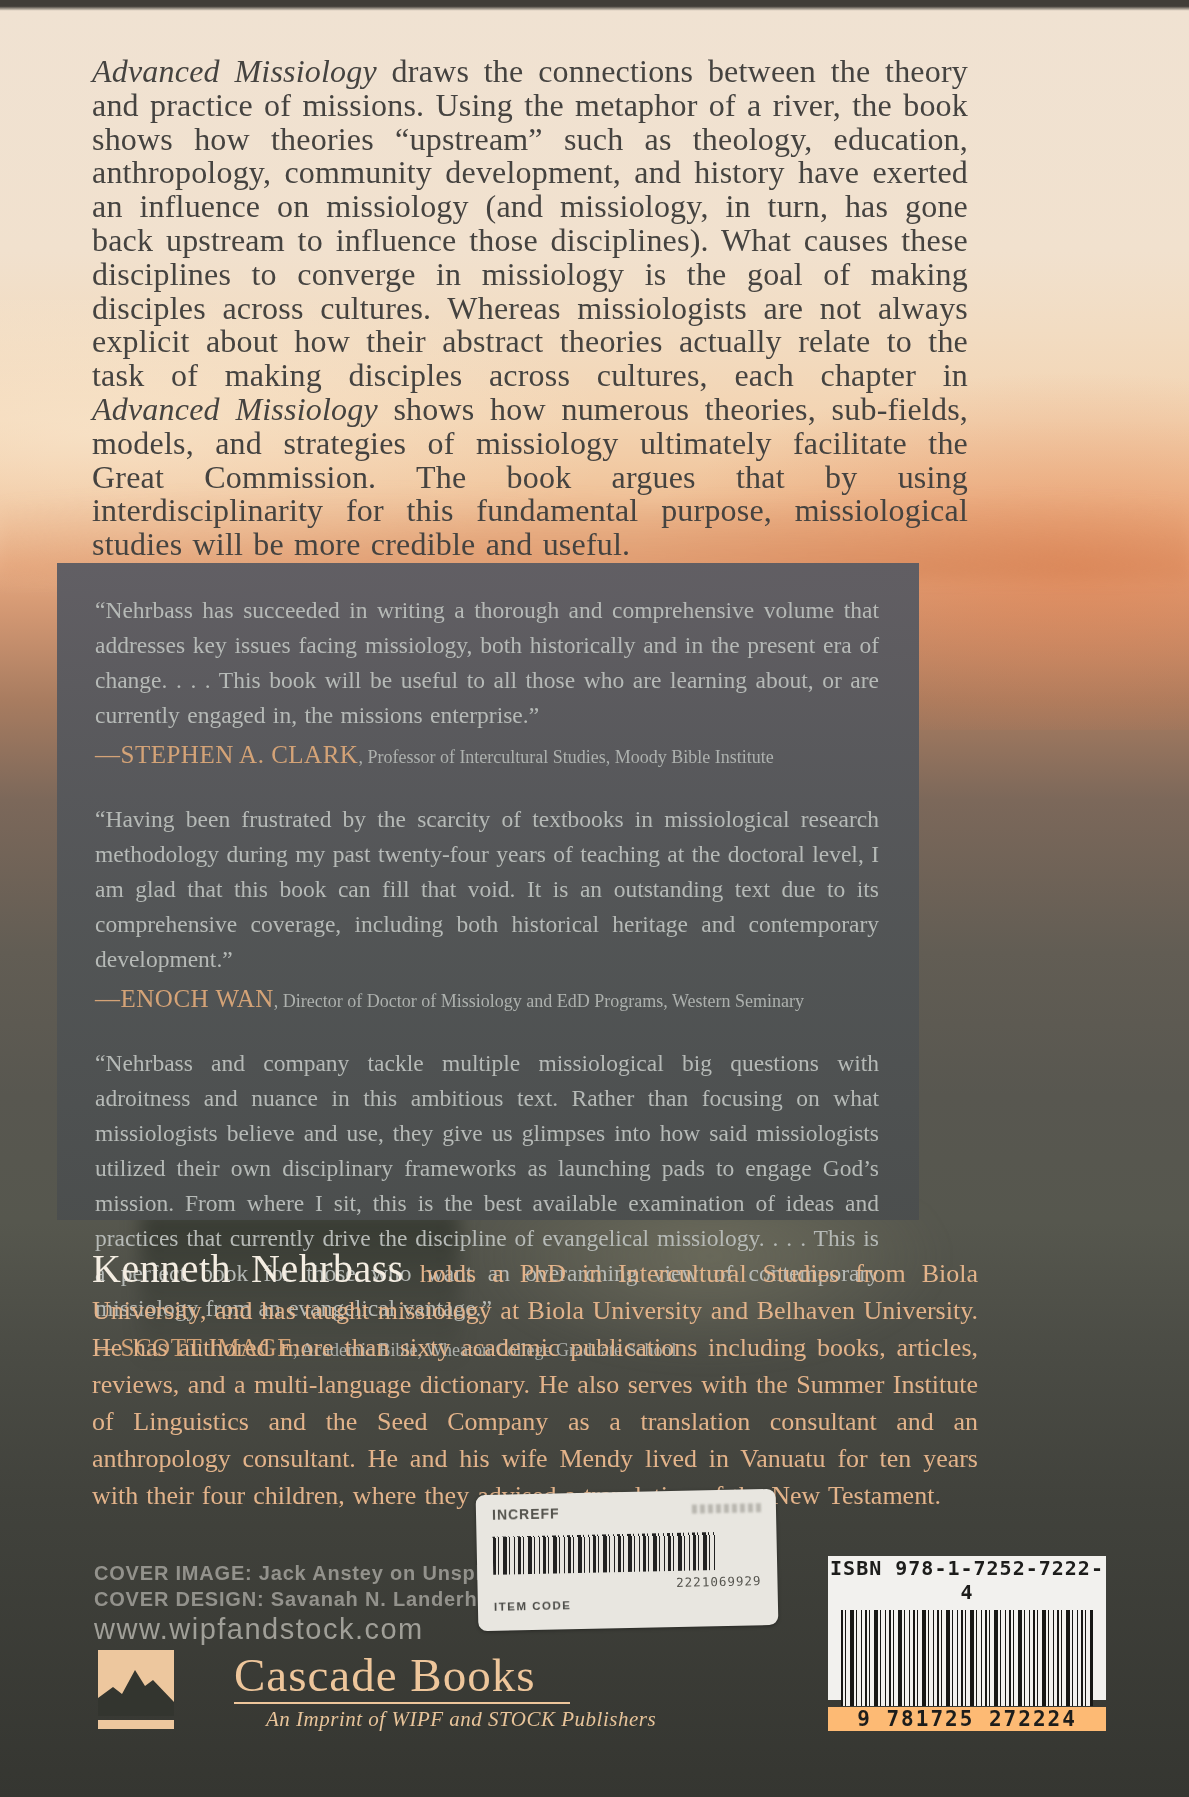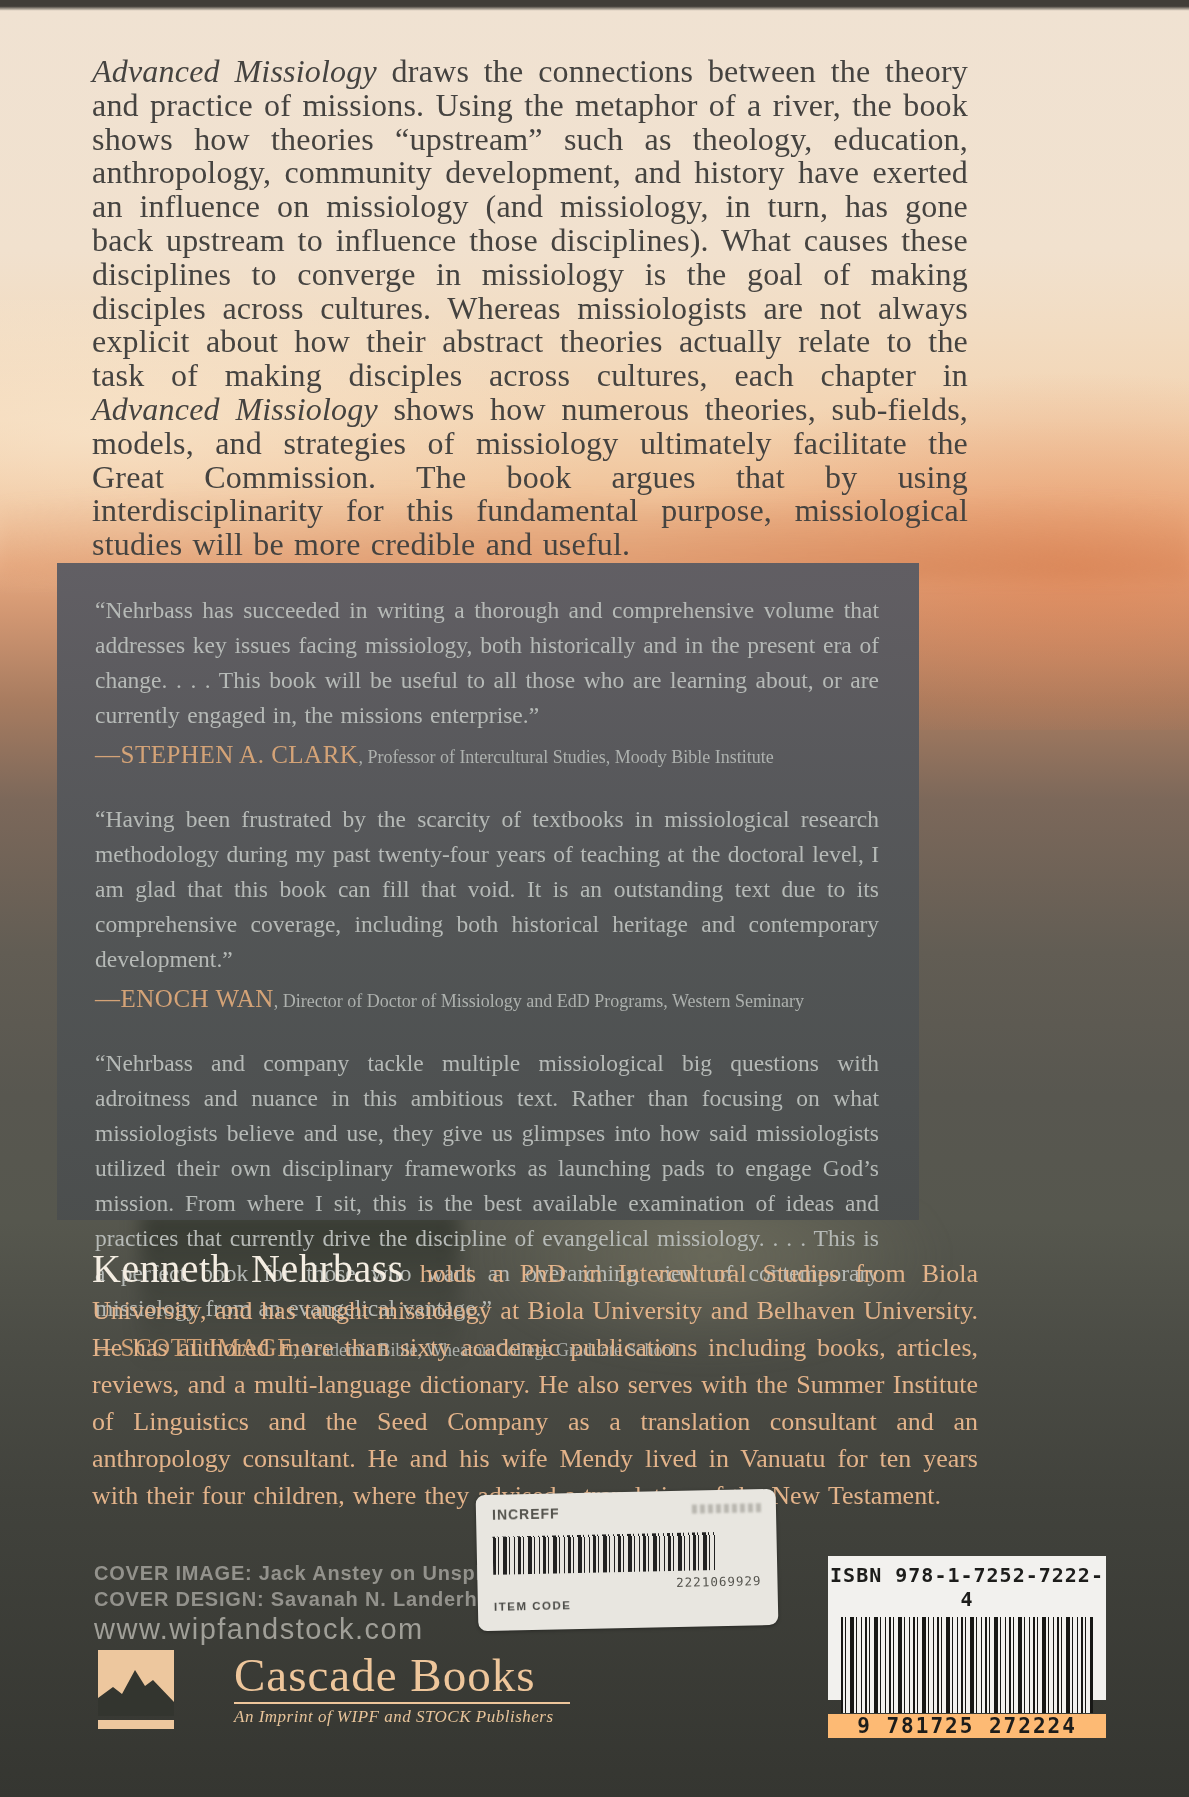--- a/index.html
+++ b/index.html
@@ -71,21 +71,21 @@
     font-size:20px;font-weight:bold;color:#93928c;letter-spacing:.8px;line-height:26px;}
   .website{font-size:29px;font-weight:normal;color:#a09f98;letter-spacing:1.5px;margin-top:4px;}
 
   
   .publisher{position:absolute;left:98px;top:1650px;display:flex;align-items:flex-start;gap:46px;}
   .logo-mark{width:76px;margin-right:14px;}
   .logo-square{width:76px;height:66px;background:#edc79e;display:block;}
   .logo-base{width:76px;height:9px;background:#edc79e;margin-top:4px;}
   .logo-name{font-size:47px;color:#eec69b;line-height:50px;letter-spacing:1px;}
   .logo-rule{width:336px;height:2px;background:#eec69b;margin:2px 0 3px 0;}
-  .logo-imprint{font-size:17px;font-style:italic;color:#e8c49a;letter-spacing:.5px;}
+  .logo-imprint{font-size:21px;font-style:italic;color:#e8c49a;letter-spacing:.5px;margin-left:32px;}
 
   
   .sticker{position:absolute;left:477px;top:1492px;width:300px;height:136px;
     background:#e8e6e0;border-radius:9px;transform:rotate(-1.2deg);
     box-shadow:0 1px 4px rgba(0,0,0,.35);
     font-family:"Liberation Sans","DejaVu Sans",sans-serif;}
   .sticker-vendor{position:absolute;left:16px;top:12px;font-size:14px;font-weight:bold;
     color:#54534d;letter-spacing:1px;filter:blur(.4px);}
   .sticker-faint{position:absolute;right:14px;top:14px;width:70px;height:9px;
     background:repeating-linear-gradient(90deg,#b9b7b0 0 5px,#e8e6e0 5px 8px);filter:blur(1px);}
@@ -94,21 +94,21 @@
       #222 0 3px, #e8e6e0 3px 5px, #222 5px 6px, #e8e6e0 6px 10px,
       #222 10px 14px, #e8e6e0 14px 16px, #222 16px 17px, #e8e6e0 17px 21px,
       #222 21px 22px, #e8e6e0 22px 25px);}
   .sticker-number{position:absolute;right:16px;top:84px;
     font-family:"DejaVu Sans Mono",monospace;font-size:12.5px;color:#55544e;letter-spacing:1px;}
   .sticker-itemcode{position:absolute;left:16px;top:106px;font-size:11.5px;font-weight:bold;
     color:#4a4a46;letter-spacing:1.5px;filter:blur(.3px);}
 
   
   .isbn{position:absolute;left:828px;top:1556px;width:278px;height:144px;
-    background:#f2f1ee;box-sizing:border-box;padding-top:7px;text-align:center;}
+    background:#f2f1ee;box-sizing:border-box;text-align:center;}
   .isbn-label{font-family:"DejaVu Sans Mono",monospace;font-size:20px;font-weight:bold;
     color:#1d1d1b;letter-spacing:1px;}
   .isbn-barcode{margin:6px 13px 0 13px;height:96px;
     background:repeating-linear-gradient(90deg,
       #171715 0 2px, #f2f1ee 2px 4px, #171715 4px 5px, #f2f1ee 5px 9px,
       #171715 9px 13px, #f2f1ee 13px 15px, #171715 15px 16px, #f2f1ee 16px 20px,
       #171715 20px 21px, #f2f1ee 21px 24px);}
   .isbn-digits{font-family:"DejaVu Sans Mono",monospace;font-size:21px;font-weight:bold;
     color:#1d1d1b;letter-spacing:2px;margin-top:1px;background:#fdba74;}
 </style>

